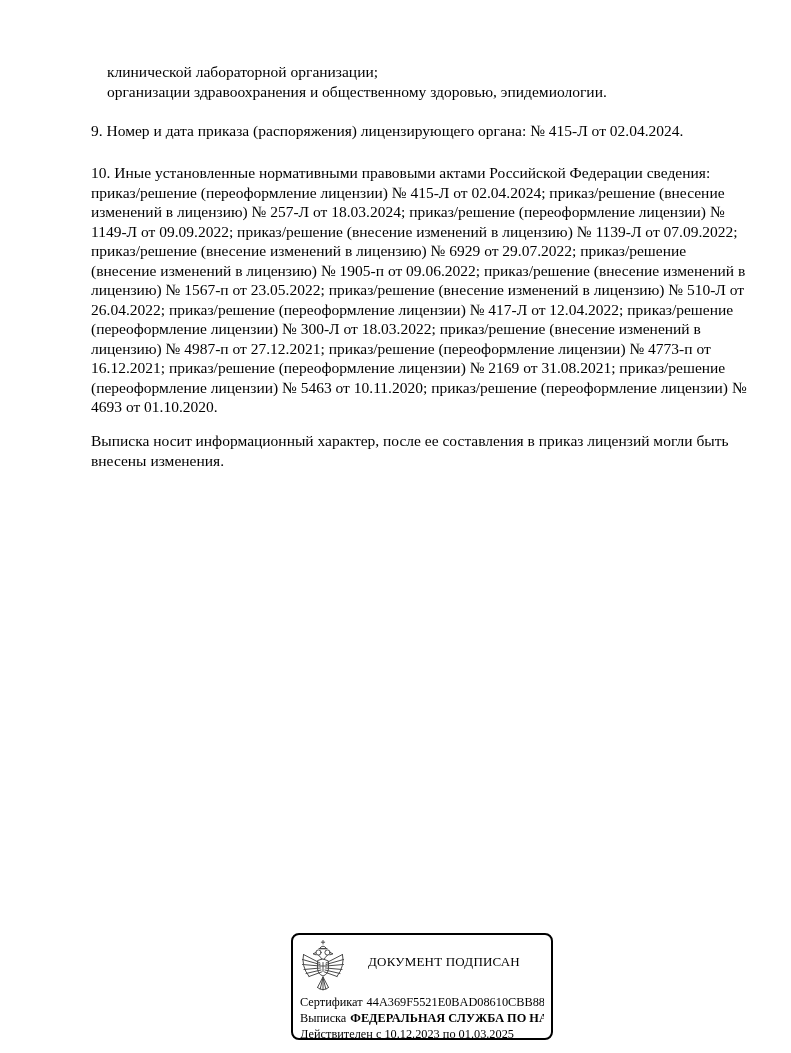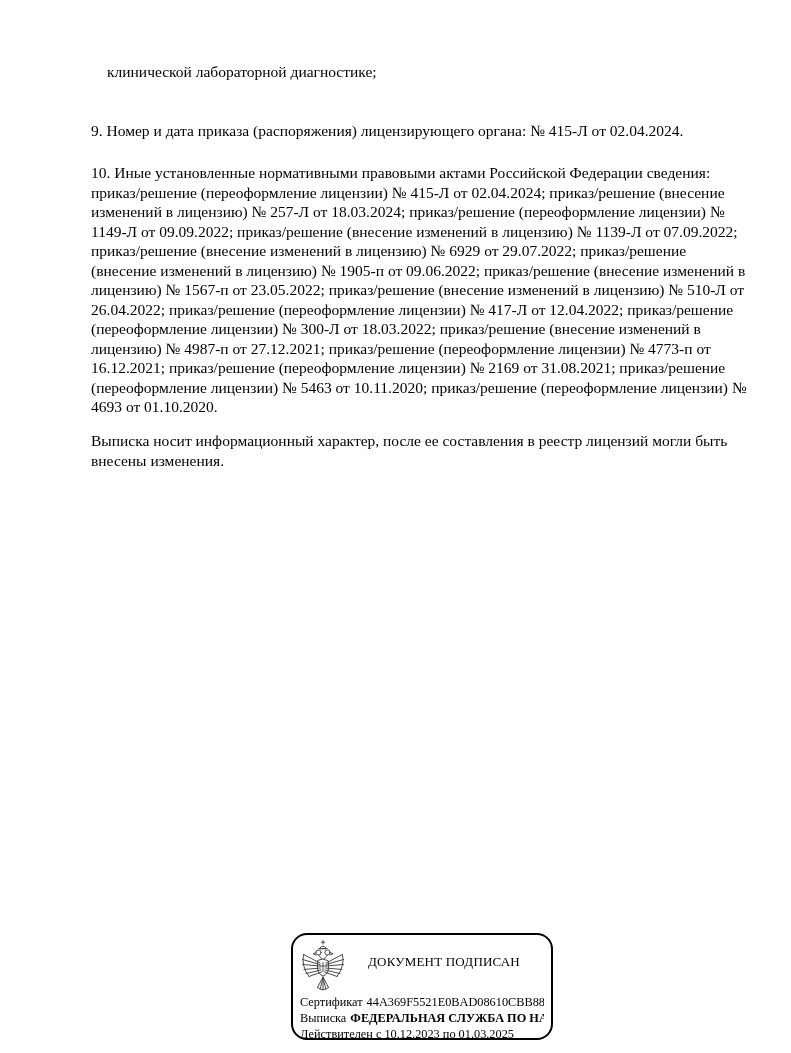--- a/index.html
+++ b/index.html
@@ -24,21 +24,21 @@
   #disclaimer  { top: 431px; left: 91px; width: 662px; }
 
   
   #stamp {
     position: absolute;
     left: 291px;
     top: 933px;
     width: 262px;
     height: 107px;
     border: 2px solid #000000;
-    border-radius: 16px;
+    border-radius: 8px;
     background: #ffffff;
     overflow: hidden;
   }
   .stamp-top {
     display: flex;
     align-items: flex-start;
     padding: 5px 8px 0 8px;
     height: 57px;
   }
   .stamp-emblem {
@@ -64,28 +64,29 @@
     white-space: nowrap;
     overflow: hidden;
   }
   .stamp-label { margin-right: 4px; }
   .owner-value { font-weight: bold; }
 </style>
 </head>
 <body>
 
 <div id="continuation" class="textblock">
-  <div>клинической лабораторной диагностике;</div>
+  <div>клинической лабораторной организации;</div>
+  <div>организации здравоохранения и общественному здоровью, эпидемиологии.</div>
 </div>
 
 <div id="item9" class="textblock">9. Номер и дата приказа (распоряжения) лицензирующего органа: № 415-Л от 02.04.2024.</div>
 
 <div id="item10" class="textblock">10. Иные установленные нормативными правовыми актами Российской Федерации сведения: приказ/решение (переоформление лицензии) № 415-Л от 02.04.2024; приказ/решение (внесение изменений в лицензию) № 257-Л от 18.03.2024; приказ/решение (переоформление лицензии) № 1149-Л от 09.09.2022; приказ/решение (внесение изменений в лицензию) № 1139-Л от 07.09.2022; приказ/решение (внесение изменений в лицензию) № 6929 от 29.07.2022; приказ/решение (внесение изменений в лицензию) № 1905-п от 09.06.2022; приказ/решение (внесение изменений в лицензию) № 1567-п от 23.05.2022; приказ/решение (внесение изменений в лицензию) № 510-Л от 26.04.2022; приказ/решение (переоформление лицензии) № 417-Л от 12.04.2022; приказ/решение (переоформление лицензии) № 300-Л от 18.03.2022; приказ/решение (внесение изменений в лицензию) № 4987-п от 27.12.2021; приказ/решение (переоформление лицензии) № 4773-п от 16.12.2021; приказ/решение (переоформление лицензии) № 2169 от 31.08.2021; приказ/решение (переоформление лицензии) № 5463 от 10.11.2020; приказ/решение (переоформление лицензии) № 4693 от 01.10.2020.</div>
 
-<div id="disclaimer" class="textblock">Выписка носит информационный характер, после ее составления в реестр лицензий могли быть внесены изменения.</div>
+<div id="disclaimer" class="textblock">Выписка носит информационный характер, после ее составления в приказ лицензий могли быть внесены изменения.</div>
 
 <div id="stamp">
   <div class="stamp-top">
     <svg class="stamp-emblem" viewBox="0 0 44 52" fill="none" stroke="#4a4a4a" stroke-width="1" stroke-linecap="round">
 
       <path d="M22 0.5 v3.5 M20.3 2.2 h3.4"></path>
 
       <path d="M18.5 8.5 Q22 3.5 25.5 8.5 Z"></path>
       <path d="M18 8.5 h8"></path>
 

